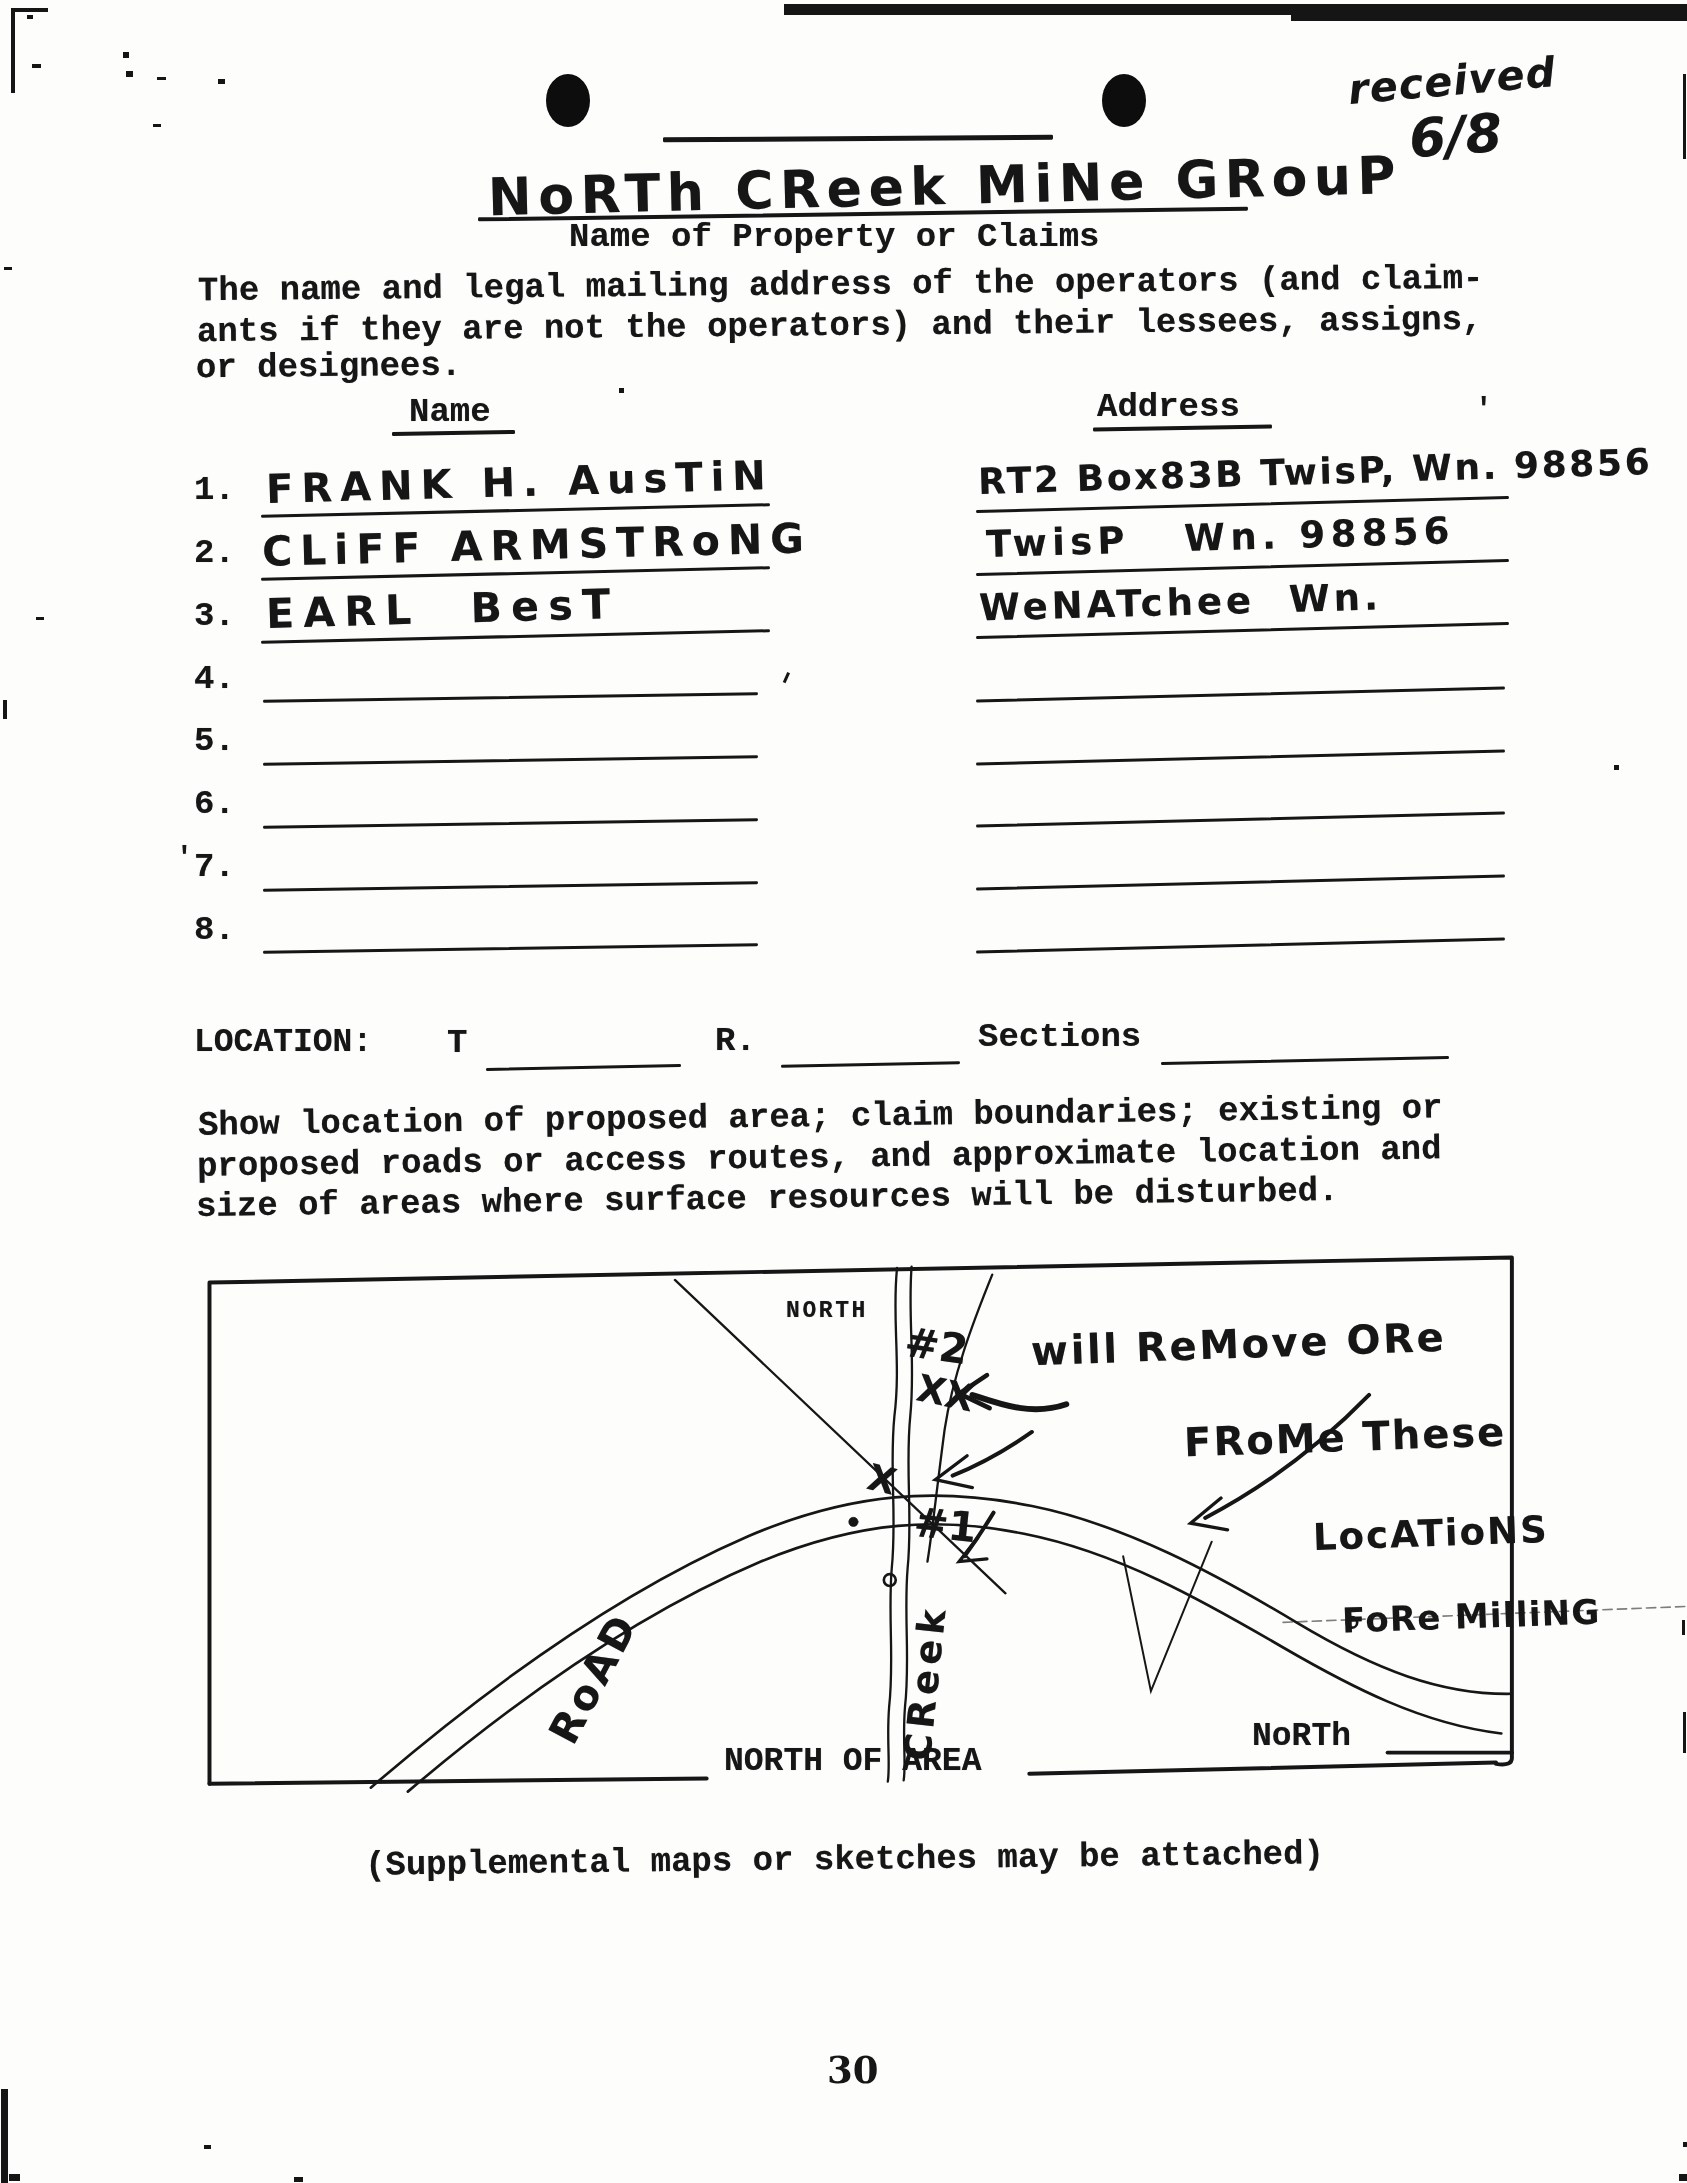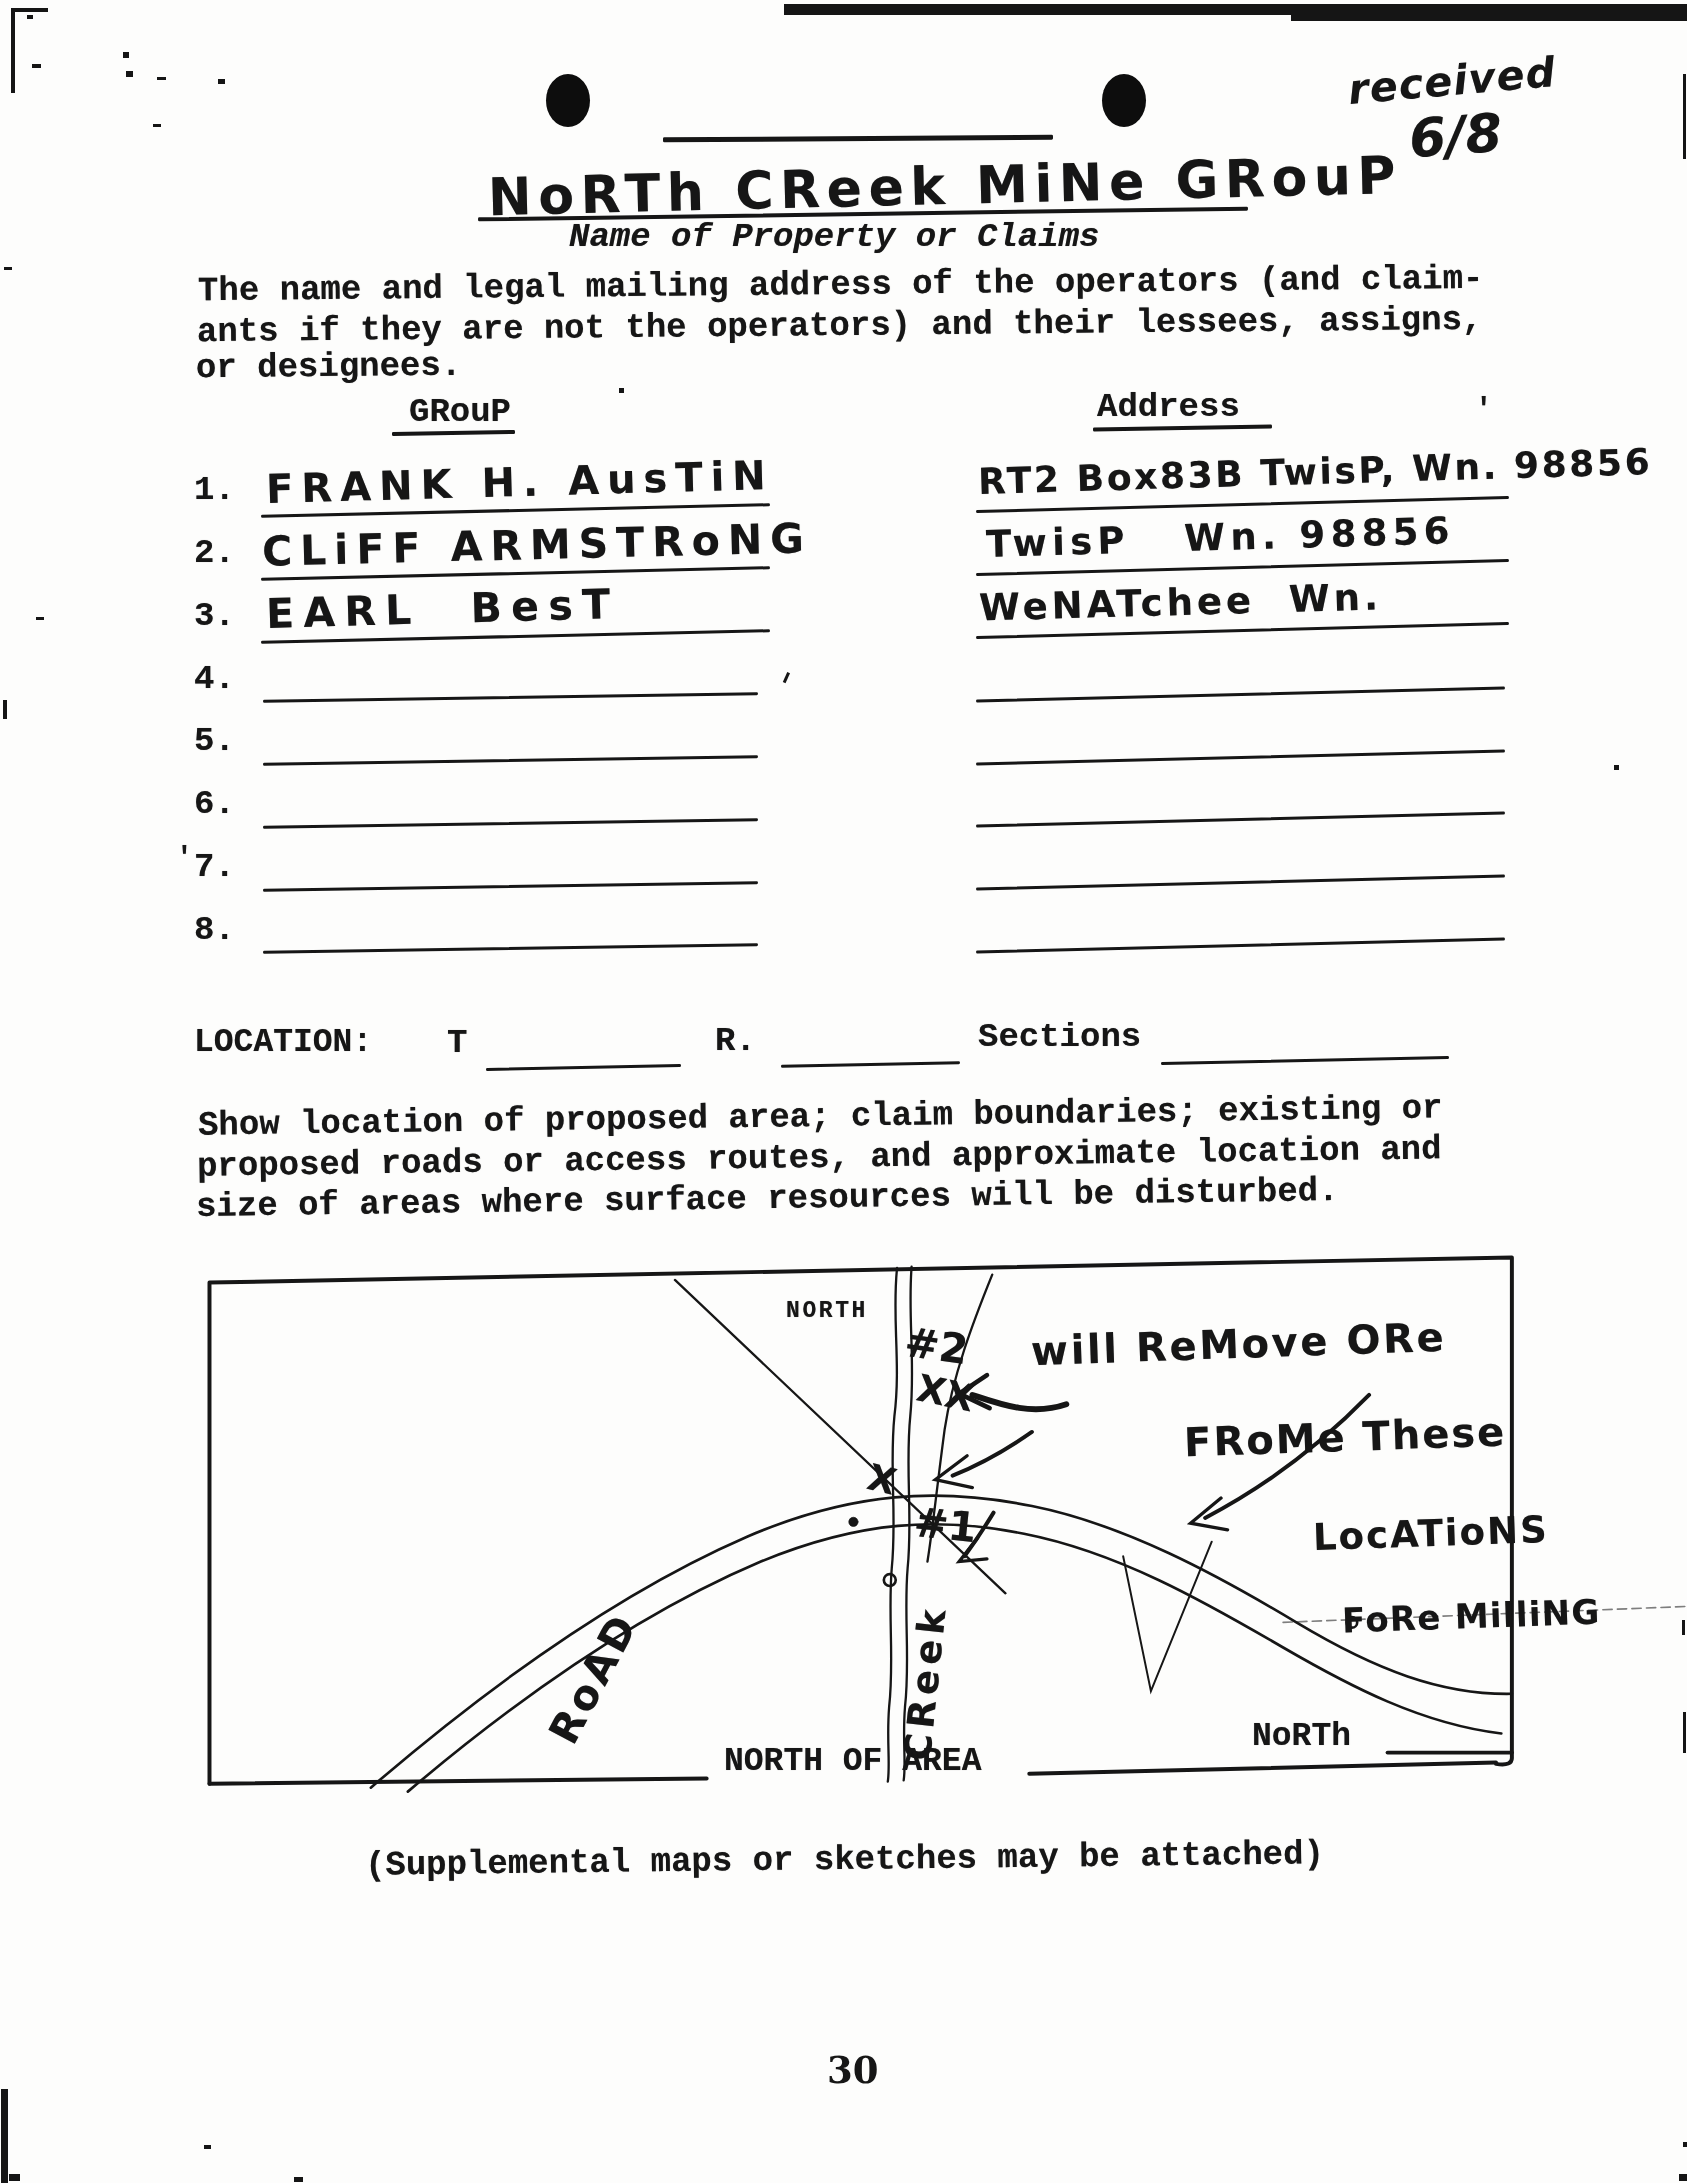--- a/index.html
+++ b/index.html
@@ -48,27 +48,27 @@
   <div class="hole" style="left:546px;top:74px;"></div>
   <div class="hole" style="left:1102px;top:74px;"></div>
 
   <div class="rule" style="left:663px;top:136px;width:390px;height:4.6px;transform:rotate(-0.4deg);"></div>
 
   <div class="abs hand" style="left:1348px;top:57px;font-size:41px;font-style:italic;transform:rotate(-5deg);letter-spacing:1.3px;">received</div>
   <div class="abs hand" style="left:1409px;top:105px;font-size:53px;font-style:italic;transform:rotate(-4deg);">6/8</div>
 
   <div class="abs hand" style="left:488px;top:156px;font-size:52px;letter-spacing:6.6px;transform:rotate(-1.4deg);">NoRTh CReek MiNe GRouP</div>
   <div class="rule" style="left:478px;top:212px;width:770px;height:4px;transform:rotate(-0.8deg);"></div>
-  <div class="abs mono" style="left:569px;top:218px;font-size:34px;font-style:italic;">Name of Property or Claims</div>
+  <div class="abs mono" style="left:569px;top:218px;font-size:34px;">Name of Property or Claims</div>
 
   <div class="abs mono" style="left:198px;top:266px;font-size:34px;transform:rotate(-0.55deg);">The name and legal mailing address of the operators (and claim-</div>
   <div class="abs mono" style="left:197px;top:307px;font-size:34px;transform:rotate(-0.55deg);">ants if they are not the operators) and their lessees, assigns,</div>
   <div class="abs mono" style="left:196px;top:348px;font-size:34px;transform:rotate(-0.55deg);">or designees.</div>
 
-  <div class="abs mono" style="left:409px;top:393px;font-size:34px;">GRouP</div>
+  <div class="abs mono" style="left:409px;top:393px;font-size:34px;">Name</div>
   <div class="rule" style="left:392px;top:431px;width:123px;height:4px;transform:rotate(-1deg);"></div>
   <div class="abs mono" style="left:1097px;top:388px;font-size:34px;">Address</div>
   <div class="rule" style="left:1093px;top:426px;width:179px;height:4px;transform:rotate(-1deg);"></div>
   <div class="abs mono" style="left:1475px;top:394px;font-size:29px;">'</div>
 
   <div class="abs mono" style="left:194px;top:471px;font-size:34px;">1.</div>
   <div class="abs hand" style="left:266px;top:459px;font-size:40px;letter-spacing:8px;transform:rotate(-1.6deg);">FRANK H. AusTiN</div>
   <div class="rule" style="left:261px;top:509px;width:509px;height:3.3px;transform:rotate(-1.3deg);"></div>
   <div class="abs hand" style="left:978px;top:451px;font-size:36px;letter-spacing:2.6px;transform:rotate(-1.7deg);">RT2 Box83B TwisP, Wn. 98856</div>
   <div class="rule" style="left:976px;top:503px;width:533px;height:3.3px;transform:rotate(-1.5deg);"></div>

